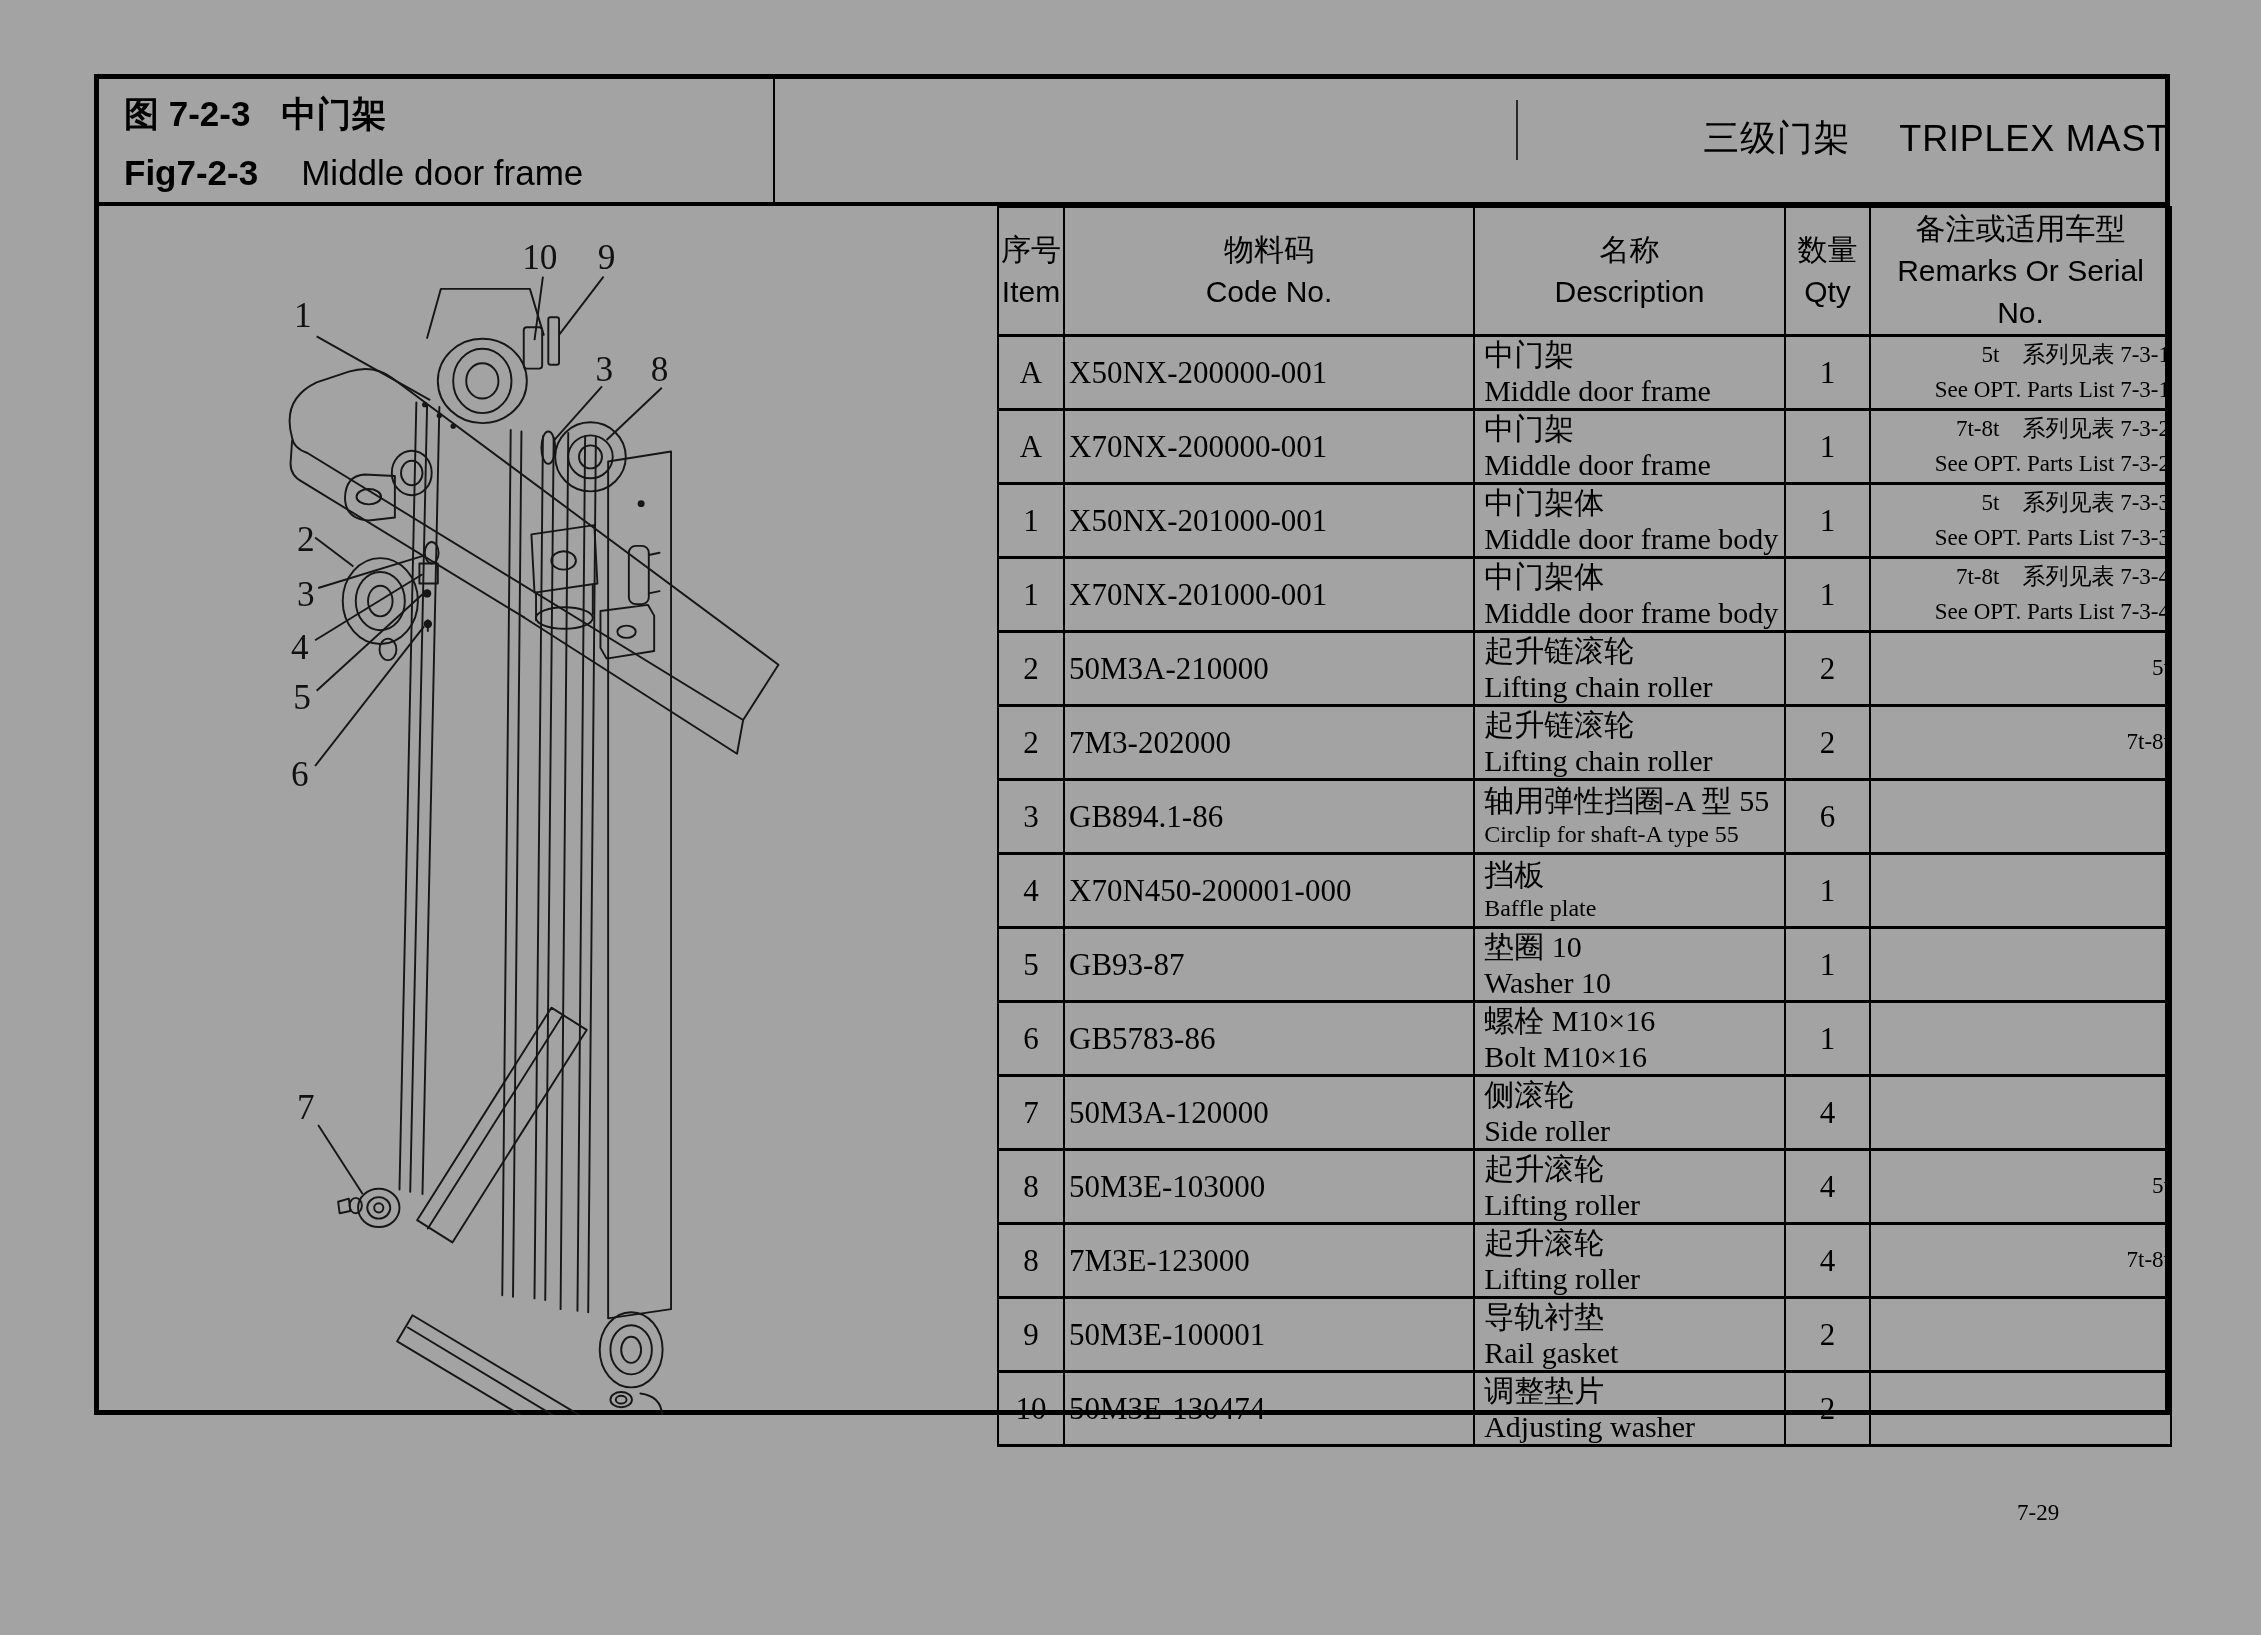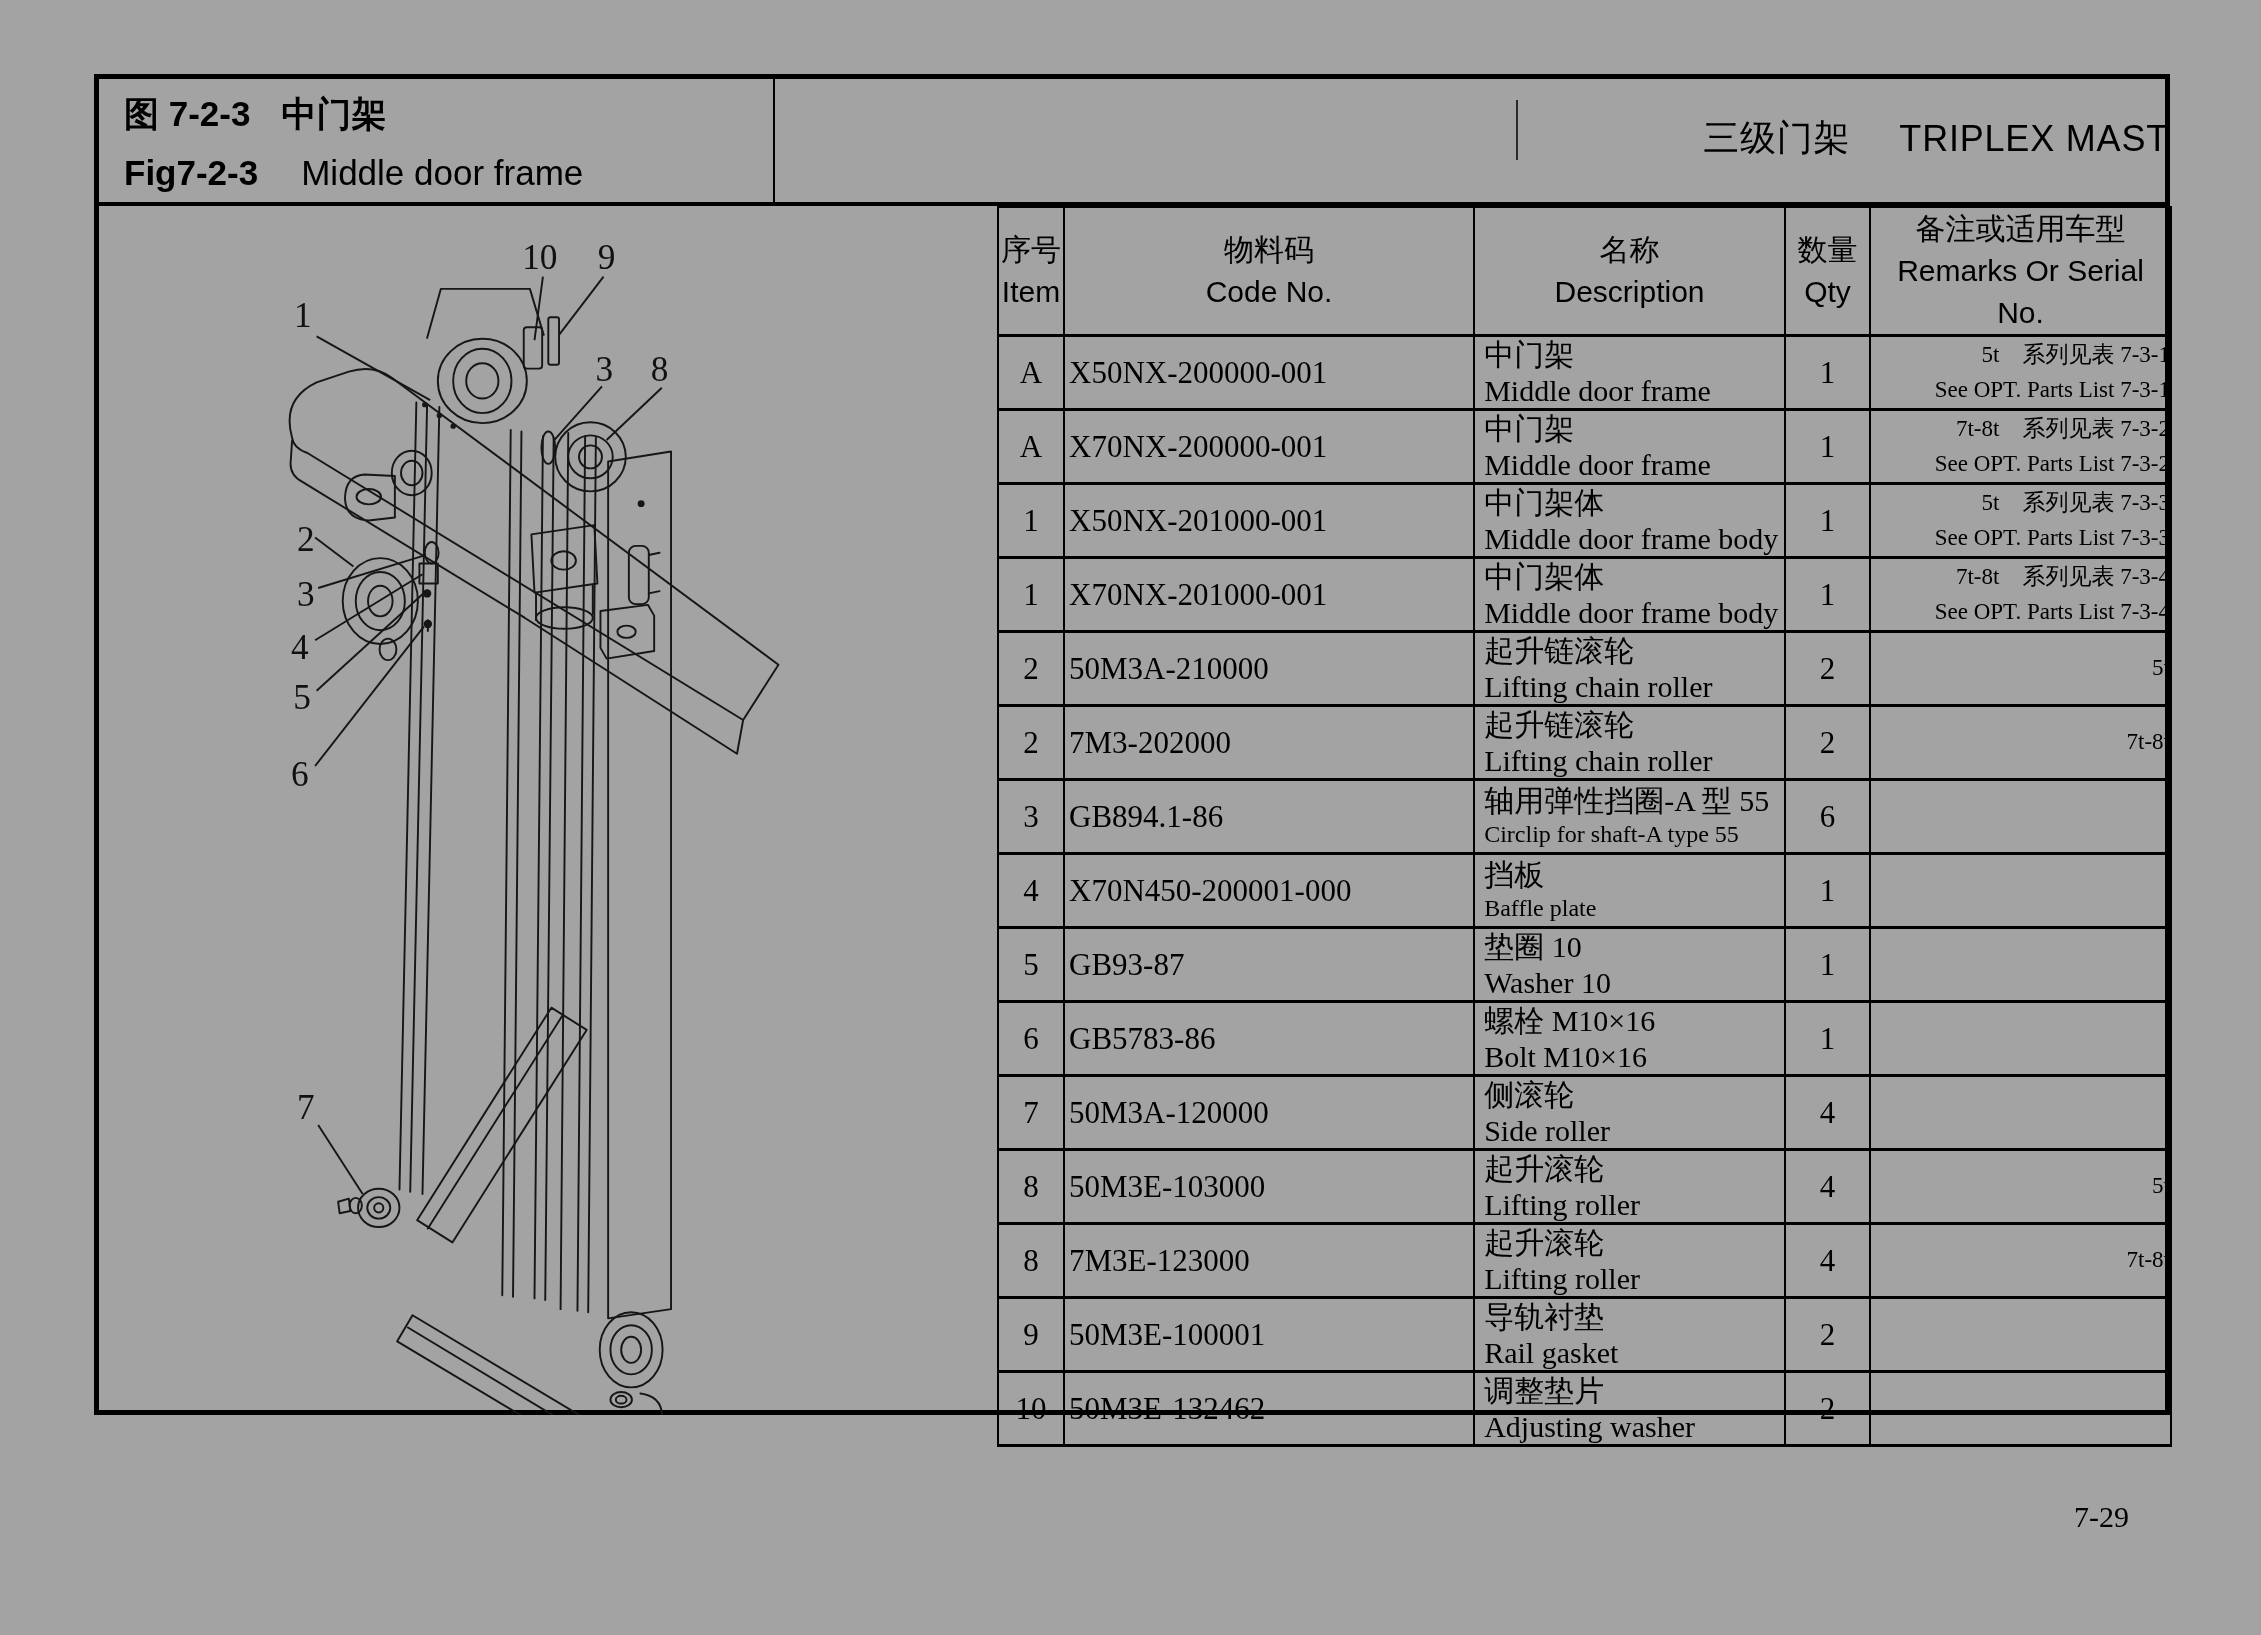--- a/index.html
+++ b/index.html
@@ -46,22 +46,22 @@
   td.c-desc { padding-left:9.2px; }
   td.c-desc .cn, td.c-desc .en { font-size:30px; line-height:1.18; }
   td.c-desc .en.small { font-size:24px; line-height:1.3; }
   td.c-remark { text-align:right; }
   td.c-remark div { font-size:23px; line-height:1.5; }
 
   
   .drawing { left:94px; top:206px; width:904px; height:1209px; }
   .drawing text { font-family:"Liberation Serif", serif; font-size:46px; fill:#111; }
 
-  .page-number { left:2017px; top:1500px; width:169px; text-align:center;
-    font-family:"Liberation Serif", serif; font-size:30px; }
+  .page-number { left:2017px; top:1500px; width:169px; 
+    font-family:"Liberation Serif", serif; font-size:23px; }
 </style>
 </head>
 <body>
 
 <div class="page">
 
   <div class="abs frame"></div>
   <div class="abs vline-title"></div>
   <div class="abs hline-top"></div>
 
@@ -423,21 +423,21 @@
             </td>
             <td class="c-qty">2</td>
             <td class="c-remark">
               <div></div>
               <div></div>
             </td>
           </tr>
 
           <tr>
             <td class="c-item">10</td>
-            <td class="c-code">50M3E-132462</td>
+            <td class="c-code">50M3E-130474</td>
             <td class="c-desc">
               <div class="cn">调整垫片</div>
               <div class="en">Adjusting washer</div>
             </td>
             <td class="c-qty">2</td>
             <td class="c-remark">
               <div></div>
               <div></div>
             </td>
           </tr>

